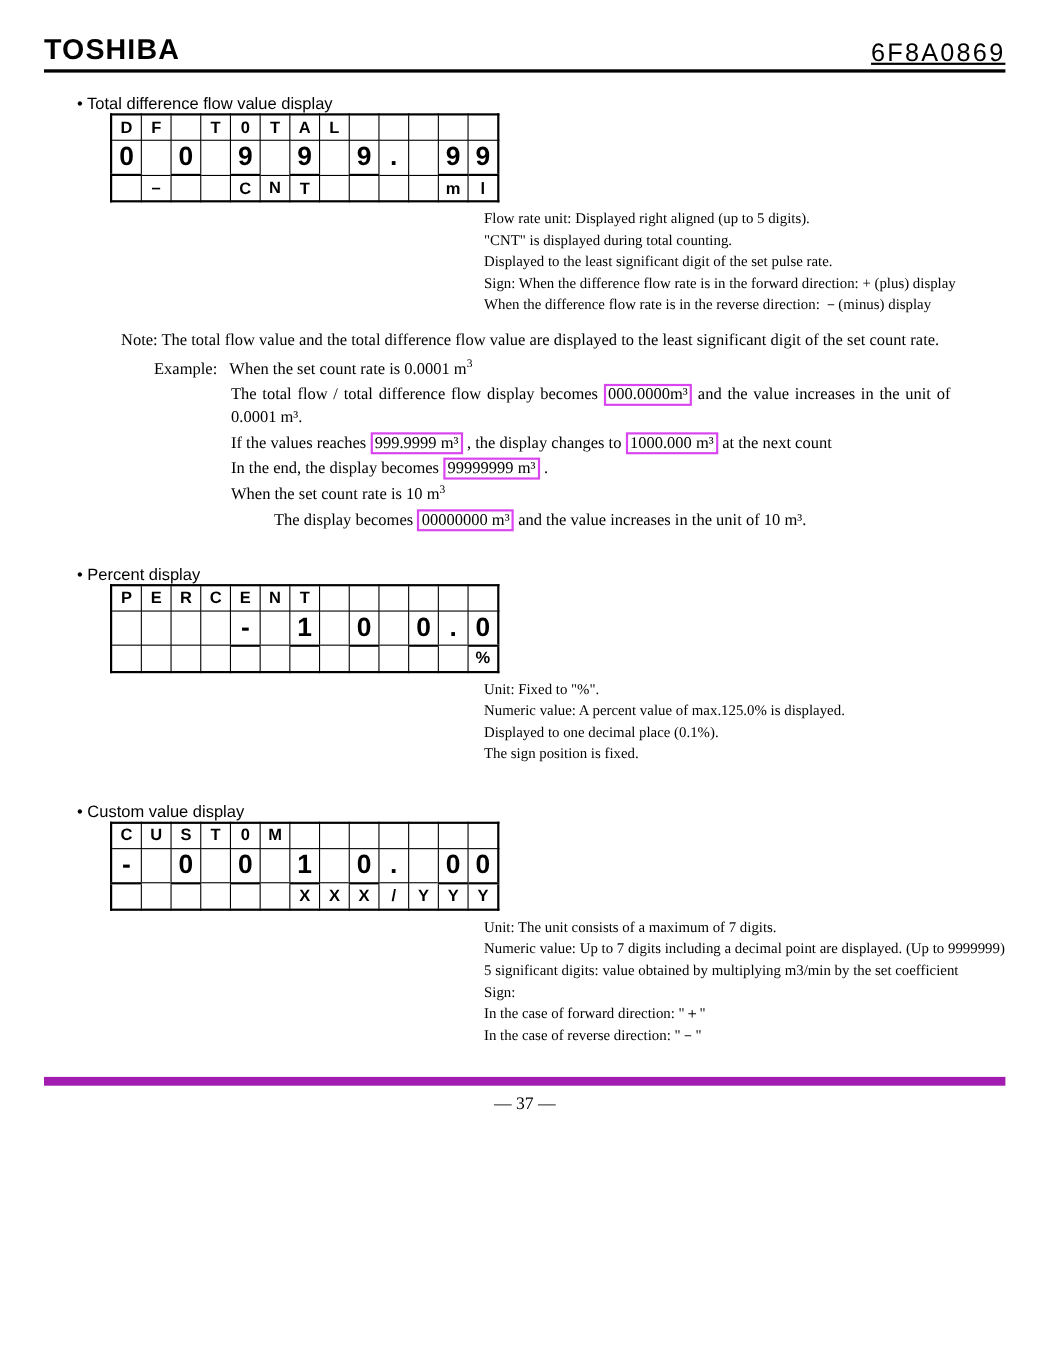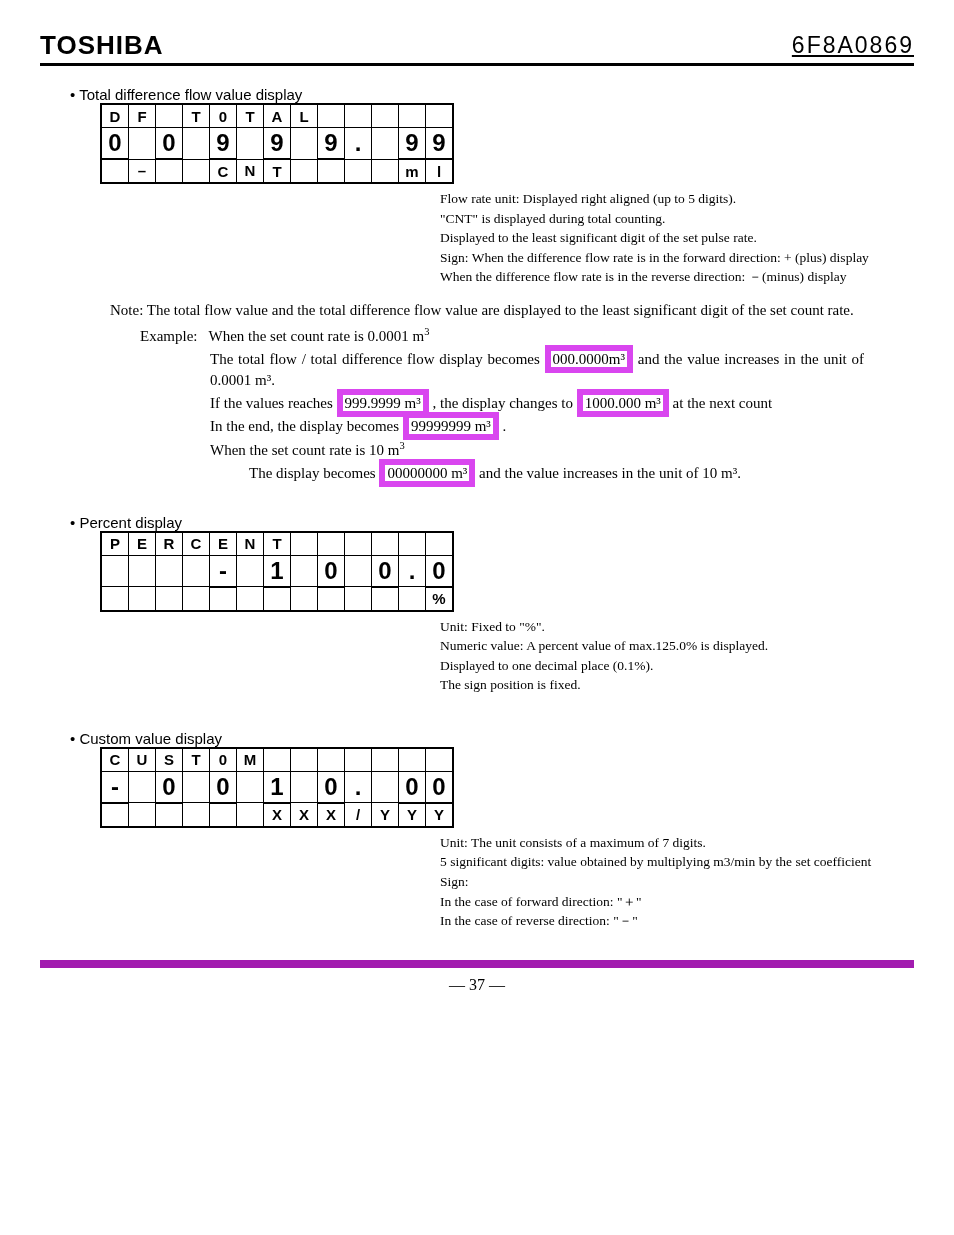--- a/index.html
+++ b/index.html
@@ -8,21 +8,21 @@
     color: #000;
     margin: 0;
     padding: 30px 40px;
     width: 954px;
     box-sizing: border-box;
     font-size: 15px;
   }
   .header {
     display: flex;
     justify-content: space-between;
-    align-items: center;
+    align-items: flex-end;
     border-bottom: 3px solid #000;
     padding-bottom: 2px;
     margin-bottom: 20px;
   }
   .brand {
     font-family: Arial, Helvetica, sans-serif;
     font-weight: 900;
     font-size: 26px;
     letter-spacing: 1px;
   }
@@ -76,21 +76,21 @@
     font-size: 15px;
     line-height: 1.4;
     text-align: justify;
   }
   .note .ex {
     margin-left: 30px;
     margin-top: 4px;
   }
   .note .ex p { margin: 2px 0; }
   .boxed {
-    border: 6px solid #d946ef;
+    border: 2px solid #d946ef;
     padding: 0 2px;
     white-space: nowrap;
   }
   sup { font-size: 0.7em; }
   .footer {
     border-top: 8px solid #a21caf;
     margin-top: 30px;
     padding-top: 8px;
     text-align: center;
     font-size: 16px;
@@ -305,20 +305,21 @@
       <td>/</td>
       <td>Y</td>
       <td>Y</td>
       <td>Y</td>
     </tr>
   </tbody>
     </table>
 </div>
 <div class="anno">
   <p>Unit: The unit consists of a maximum of 7 digits.</p>
+  <p>Numeric value: Up to 7 digits including a decimal point are displayed.   (Up to 9999999)</p>
   <p>5 significant digits: value obtained by multiplying m3/min by the set coefficient</p>
   <p>Sign:</p>
   <p>  In the case of forward direction: "＋"</p>
   <p>  In the case of reverse direction: "－"</p>
 </div>
 
 <div class="footer">
   <span>—   37   —</span>
 </div>
 

